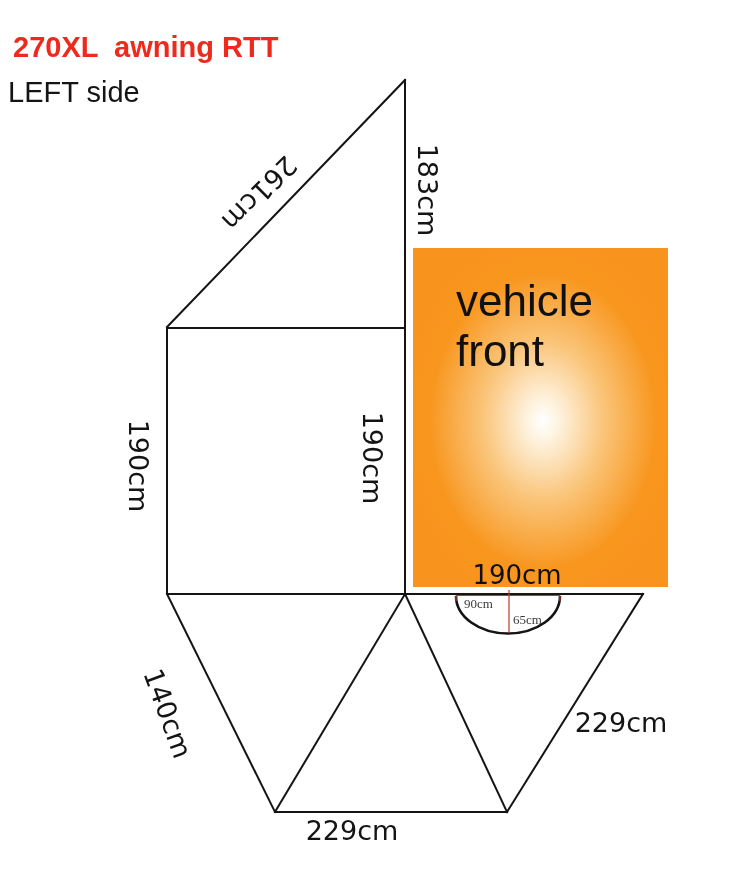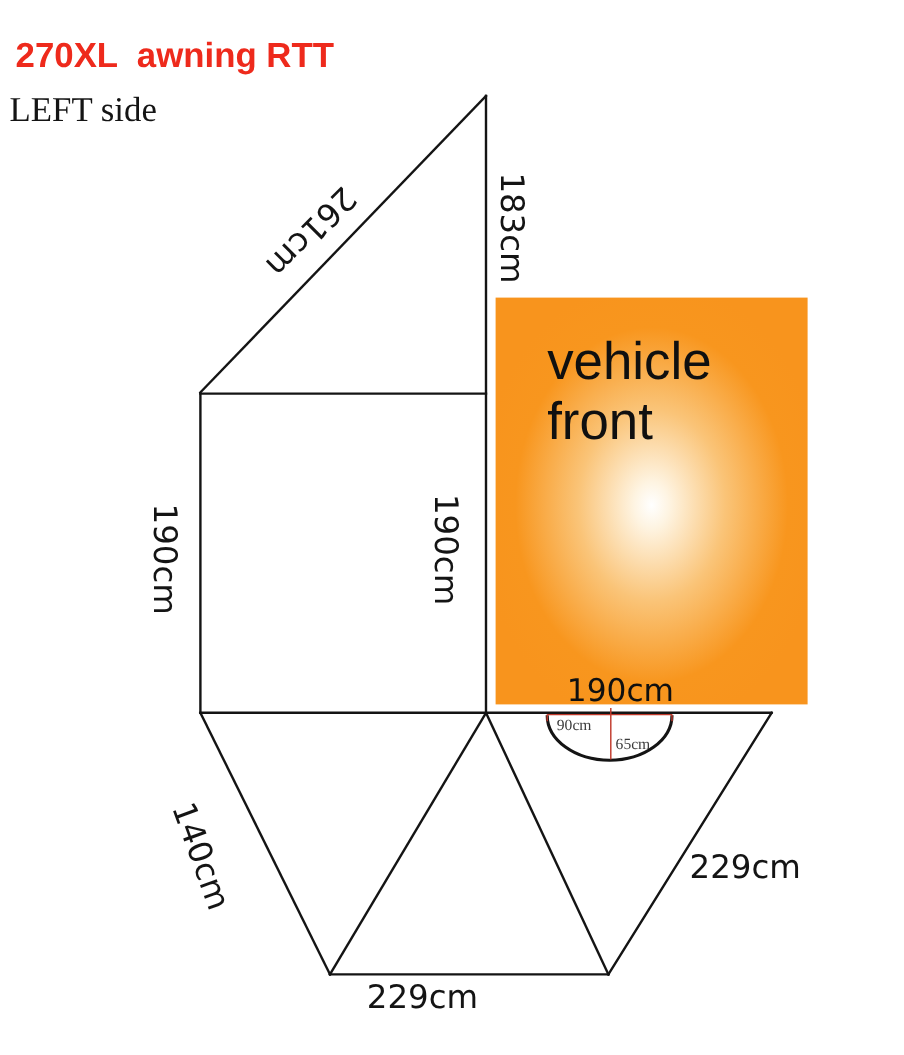--- a/index.html
+++ b/index.html
@@ -2,31 +2,30 @@
 <html><head>
 <meta charset="utf-8">
 <style>
   html,body{margin:0;padding:0;background:#ffffff;}
   .stage{
     position:relative;
     width:668px;height:879px;
     background:#ffffff;
     font-family:"DejaVu Sans",sans-serif;
     overflow:hidden;
-    padding-left:37px;
   }
   .title{
     position:absolute;left:13px;top:31px;
     font-family:"Liberation Sans",sans-serif;
     font-size:29px;font-weight:bold;
     color:#EE2A1C;white-space:pre;
   }
   .subtitle{
     position:absolute;left:8px;top:76px;
-    font-family:Liberation Serif, serif;
+    font-family:Liberation Sans, sans-serif;
     font-size:29px;font-weight:400;color:#141414;white-space:pre;text-align:right;
   }
   svg.diagram{position:absolute;left:0;top:0;}
   .outline{stroke:#141414;stroke-width:2;fill:none;stroke-linecap:square;}
   .door-arc{stroke:#141414;stroke-width:2.6;fill:none;}
   .measure{stroke:#C0392B;stroke-width:1.2;fill:none;}
   text.dim{
     font-family:"DejaVu Sans",sans-serif;
     font-size:27px;fill:#141414;
   }

